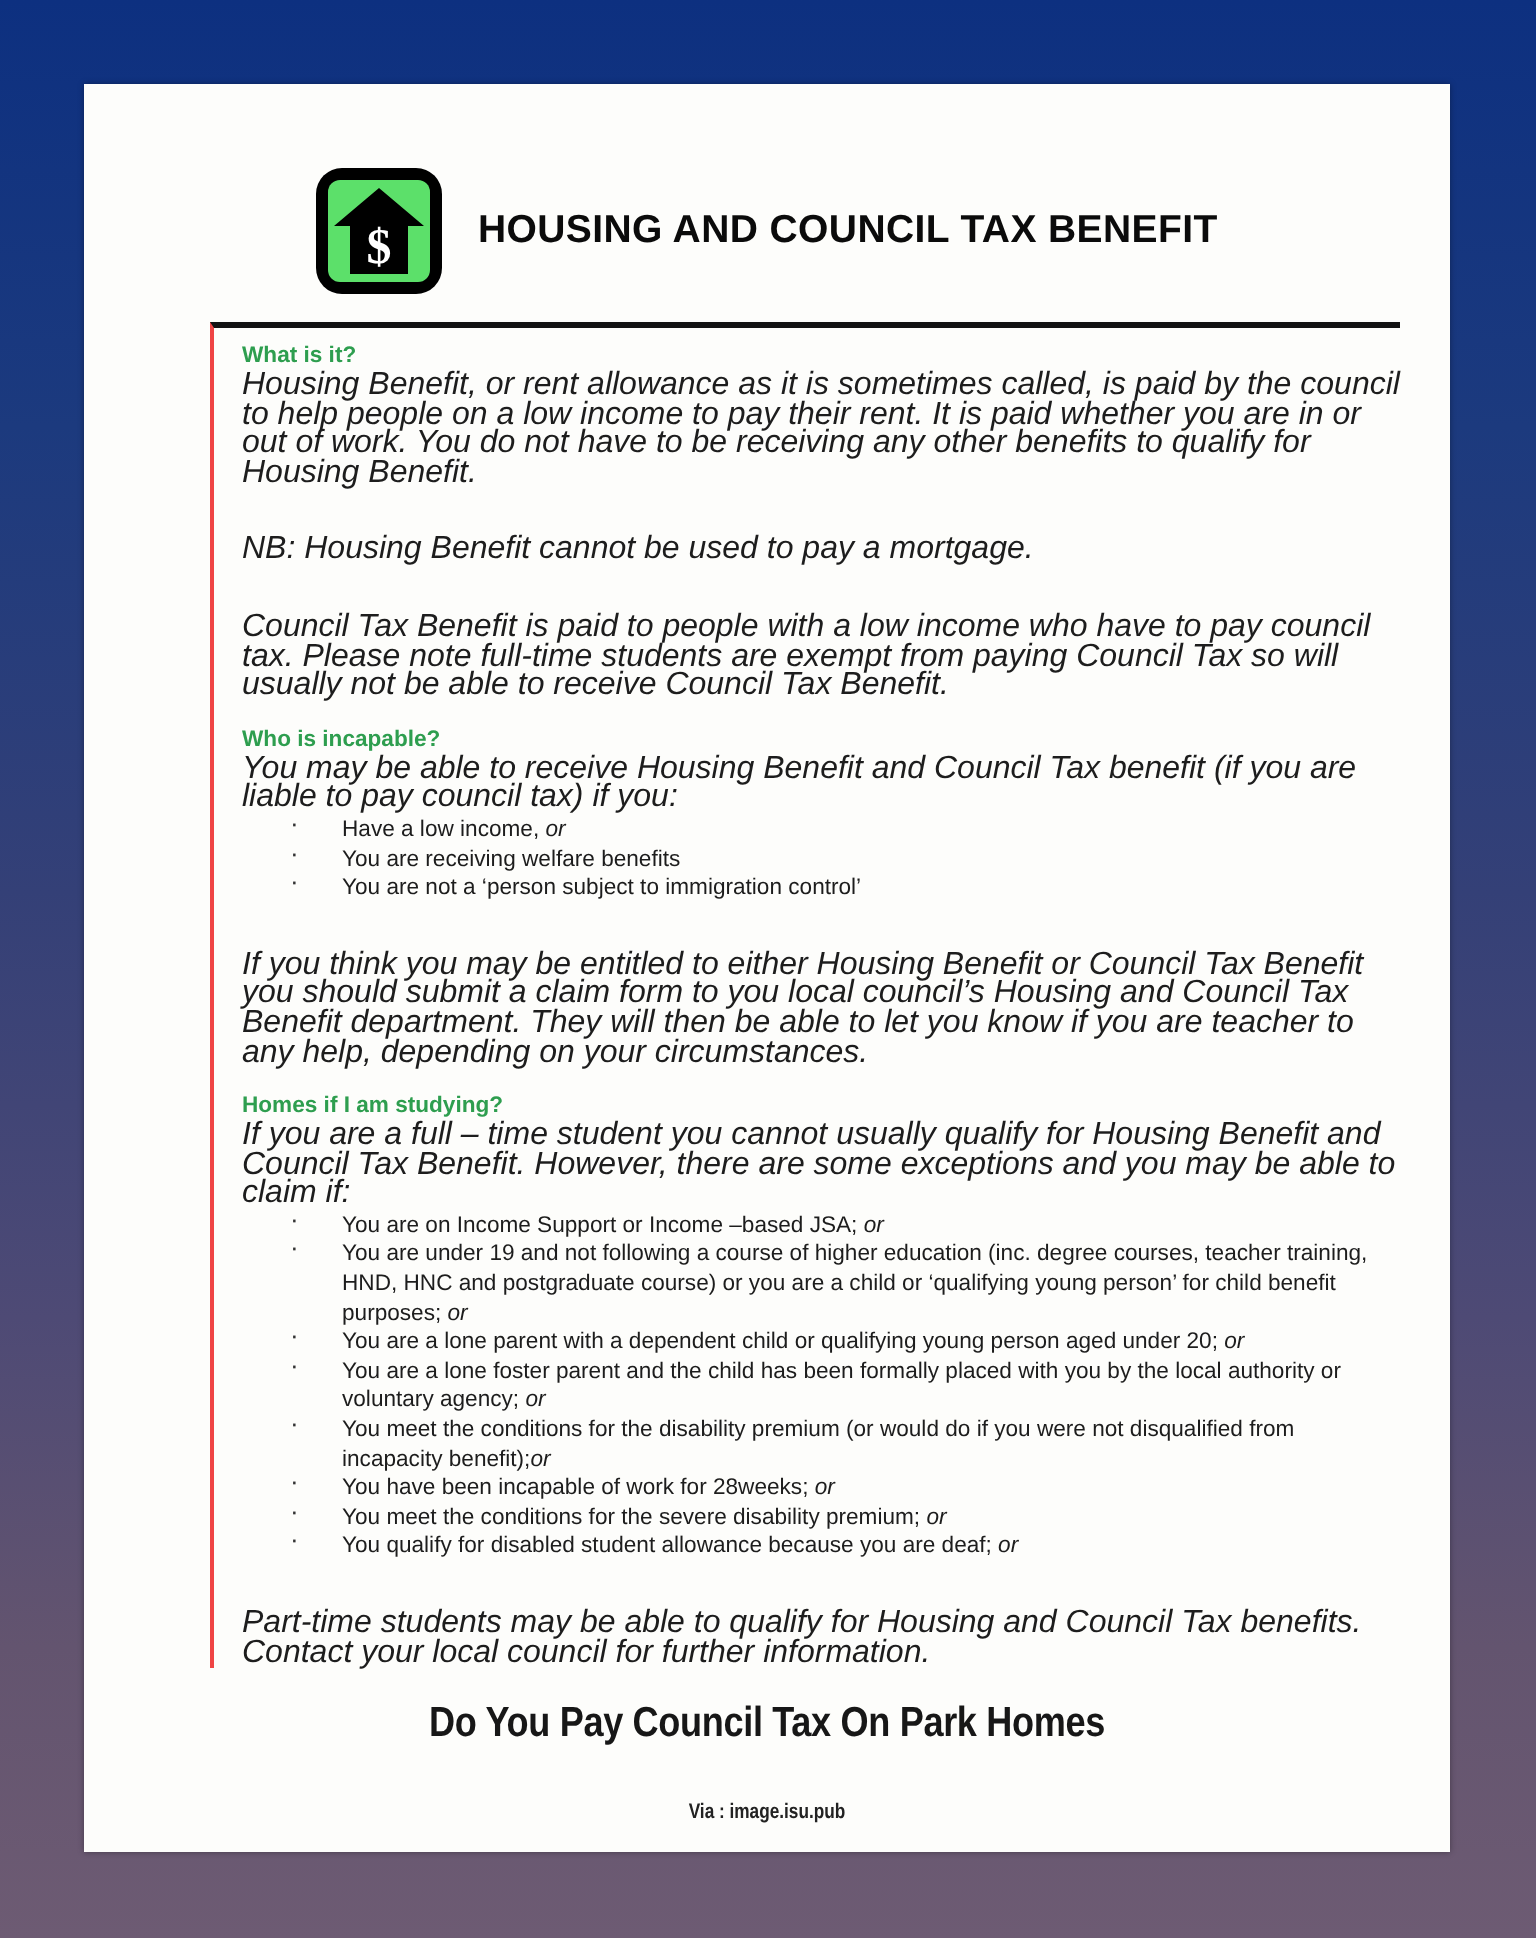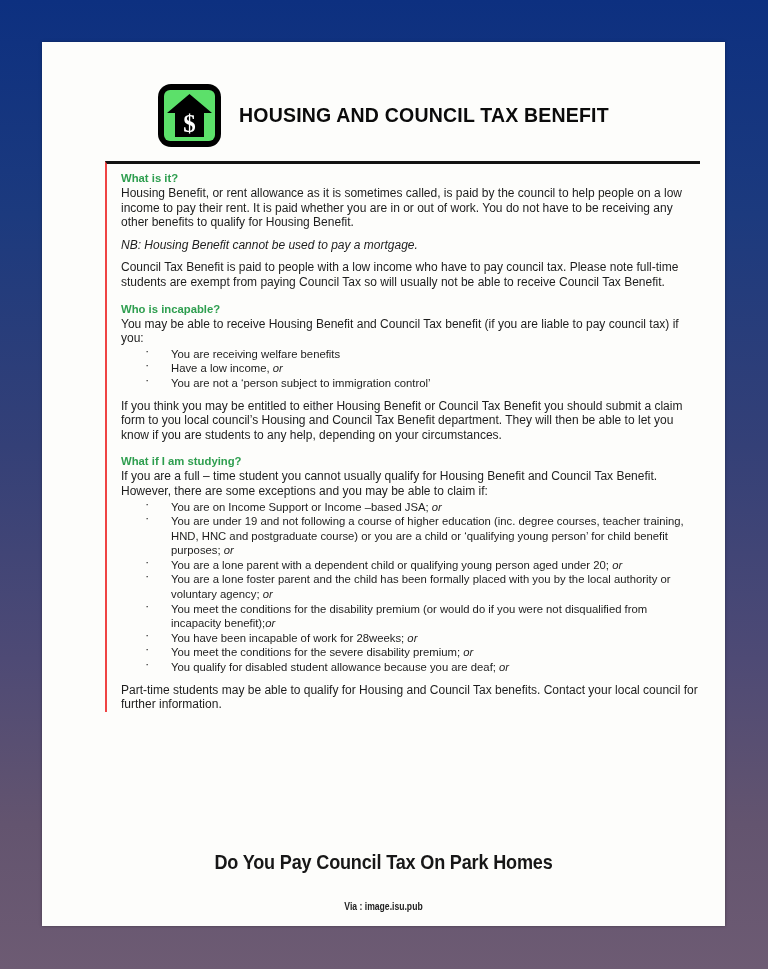--- a/index.html
+++ b/index.html
@@ -62,26 +62,27 @@
   }
 
   .sec-head {
     color:#2e9e4f;
     font-weight:bold;
     font-size:11.3px;
     line-height:15px;
     margin-bottom:0px;
   }
   p.para {
-    font-size:12px;
+    font-size:16px;
     line-height:14.6px;
     color:#1d1d1d;
     margin:0;
+    font-style:italic;
   }
-  p.gap { margin-top:8px; }
+  p.gap { margin-top:24px; }
   .nb { font-style:italic; }
   em { font-style:italic; }
 
   ul.bul { list-style:none; margin:1px 0 0 0; padding:0; }
   ul.bul li {
     position:relative;
     font-size:11.3px;
     line-height:14.6px;
     color:#1d1d1d;
     padding-left:50px;
@@ -144,29 +145,29 @@
         <div class="sec-head">What is it?</div>
         <p class="para">Housing Benefit, or rent allowance as it is sometimes called, is paid by the council to help people on a low income to pay their rent.  It is paid whether you are in or out of work. You do not have to be receiving any other benefits to qualify for Housing Benefit.</p>
         <p class="para gap nb">NB:  Housing Benefit cannot be used to pay a mortgage.</p>
         <p class="para gap">Council Tax Benefit is paid to people with a low income who have to pay council tax.  Please note full-time students are exempt from paying Council Tax so will usually not be able to receive Council Tax Benefit.</p>
       </div>
 
       <div style="margin-top:12px">
         <div class="sec-head">Who is incapable?</div>
         <p class="para">You may be able to receive Housing Benefit and Council Tax benefit (if you are liable to pay council tax) if you:</p>
         <ul class="bul">
+          <li>Have a low income, <em>or</em></li>
           <li>You are receiving welfare benefits</li>
-          <li>Have a low income, <em>or</em></li>
           <li>You are not a ‘person subject to immigration control’</li>
         </ul>
-        <p class="para gap">If you think you may be entitled to either Housing Benefit or Council Tax Benefit you should submit a claim form to you local council’s Housing and Council Tax Benefit department.  They will then be able to let you know if you are students to any help, depending on your circumstances.</p>
+        <p class="para gap">If you think you may be entitled to either Housing Benefit or Council Tax Benefit you should submit a claim form to you local council’s Housing and Council Tax Benefit department.  They will then be able to let you know if you are teacher to any help, depending on your circumstances.</p>
       </div>
 
       <div style="margin-top:12px">
-        <div class="sec-head">What if I am studying?</div>
+        <div class="sec-head">Homes if I am studying?</div>
         <p class="para">If you are a full – time student you cannot usually qualify for Housing Benefit and Council Tax Benefit. However, there are some exceptions and you may be able to claim if:</p>
         <ul class="bul tight">
           <li>You are on Income Support or Income –based JSA; <em>or</em></li>
           <li>You are under 19 and not following a course of higher education (inc. degree courses, teacher training, HND, HNC and postgraduate course) or you are a child or ‘qualifying young person’ for child benefit purposes; <em>or</em></li>
           <li>You are a  lone parent with a dependent child or qualifying young person aged under 20; <em>or</em></li>
           <li>You are a lone foster parent and the child has been formally placed with you by the local authority or voluntary agency; <em>or</em></li>
           <li>You meet the conditions for the disability premium (or would do if you were not disqualified from incapacity benefit);<em>or</em></li>
           <li>You have been incapable of work for 28weeks; <em>or</em></li>
           <li>You meet the conditions for the severe disability premium; <em>or</em></li>
           <li>You qualify for disabled student allowance because you are deaf; <em>or</em></li>

